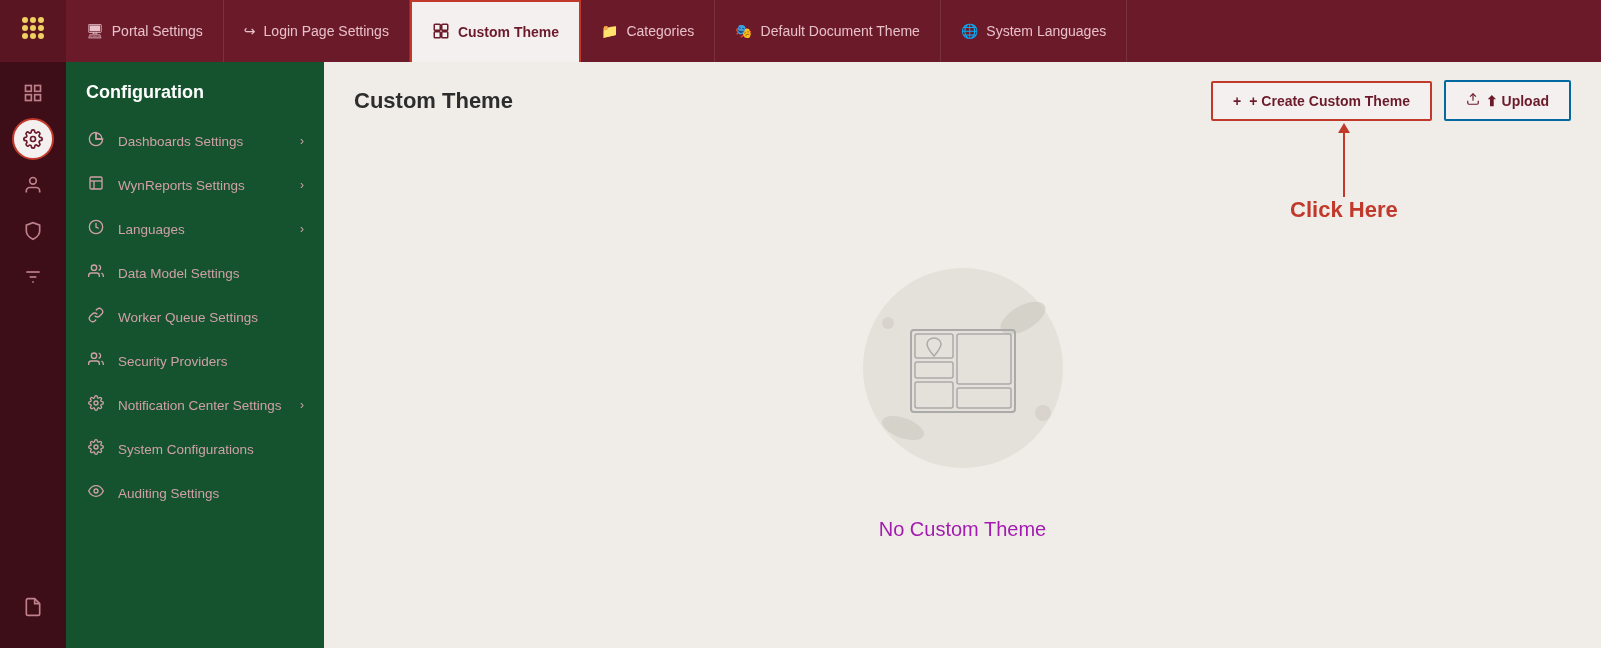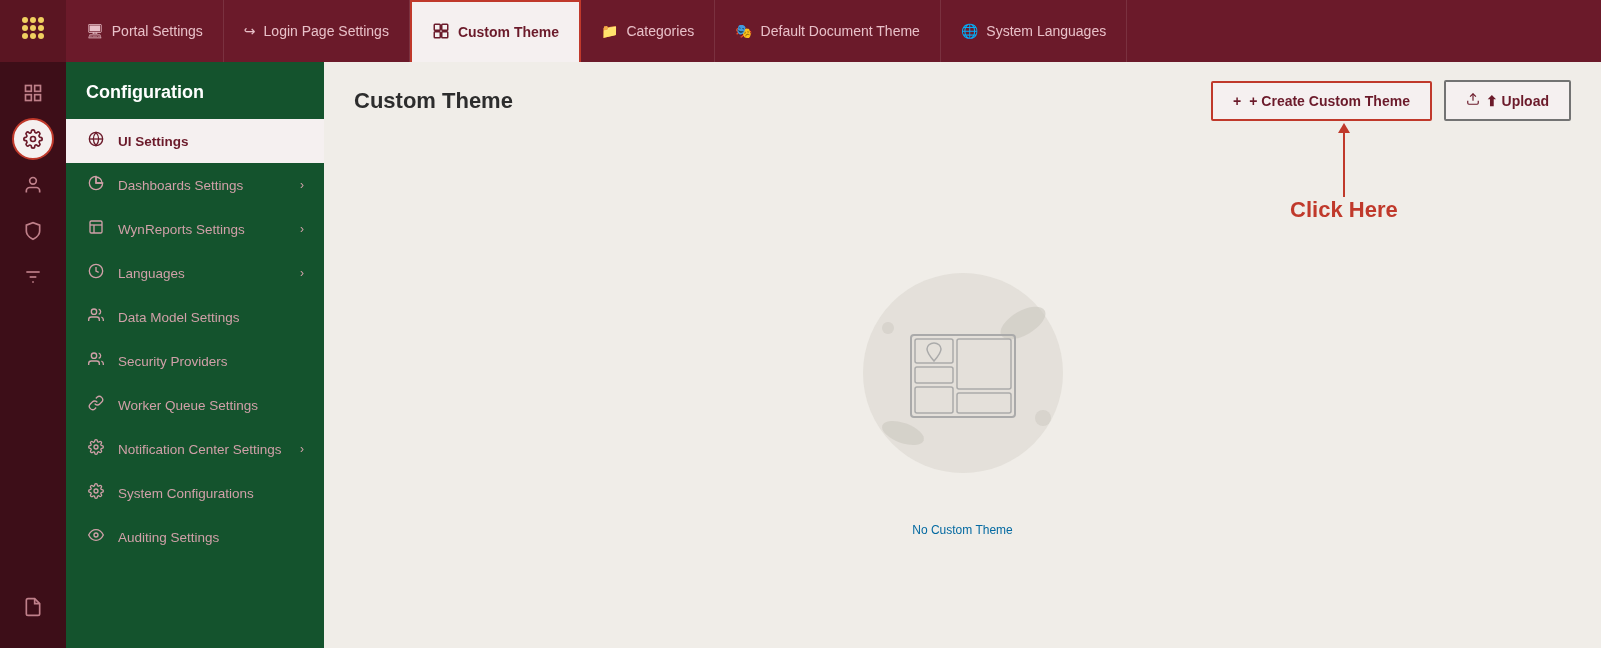--- a/index.html
+++ b/index.html
@@ -166,39 +166,39 @@
       font-weight: 600;
       cursor: pointer;
       border-radius: 2px;
     }
     .btn-upload {
       display: flex;
       align-items: center;
       gap: 6px;
       background: #f5f0f0;
       color: #6b1a2a;
-      border: 2px solid #737373;
+      border: 2px solid #0369a1;
       padding: 10px 20px;
       font-size: 14px;
       font-weight: 600;
       cursor: pointer;
       border-radius: 2px;
     }
 
     .content-body {
       flex: 1;
       display: flex;
       align-items: center;
       justify-content: center;
       flex-direction: column;
       gap: 20px;
     }
     .empty-state-text {
-      color: #0369a1;
-      font-size: 12px;
+      color: #a21caf;
+      font-size: 20px;
     }
 
     
     .blob-container {
       position: relative;
       display: flex;
       align-items: center;
       justify-content: center;
     }
   </style>
@@ -295,30 +295,20 @@
       <svg width="20" height="20" viewBox="0 0 24 24" fill="none" stroke="#c0808a" stroke-width="2">
         <path d="M14 2H6a2 2 0 0 0-2 2v16a2 2 0 0 0 2 2h12a2 2 0 0 0 2-2V8z"></path>
         <polyline points="14,2 14,8 20,8"></polyline>
       </svg>
     </div>
   </div>
 
   <div class="sidebar-menu">
     <div class="sidebar-title">Configuration</div>
 
-    <div class="menu-item active">
-      <span class="item-icon">
-        <svg width="16" height="16" viewBox="0 0 24 24" fill="none" stroke="#6b1a2a" stroke-width="2">
-          <circle cx="12" cy="12" r="10"></circle>
-          <line x1="2" y1="12" x2="22" y2="12"></line>
-          <path d="M12 2a15.3 15.3 0 0 1 4 10 15.3 15.3 0 0 1-4 10 15.3 15.3 0 0 1-4-10 15.3 15.3 0 0 1 4-10z"></path>
-        </svg>
-      </span>
-      <span>UI Settings</span>
-    </div>
 
     <div class="menu-item">
       <span class="item-icon">
         <svg width="16" height="16" viewBox="0 0 24 24" fill="none" stroke="#d0a0a8" stroke-width="2">
           <path d="M12 2a10 10 0 1 0 10 10H12V2z"></path>
           <path d="M21 12A9 9 0 0 0 12 3v9h9z"></path>
         </svg>
       </span>
       <span>Dashboards Settings</span>
       <span class="chevron">›</span>
@@ -355,37 +345,37 @@
           <path d="M23 21v-2a4 4 0 0 0-3-3.87"></path>
           <path d="M16 3.13a4 4 0 0 1 0 7.75"></path>
         </svg>
       </span>
       <span>Data Model Settings</span>
     </div>
 
     <div class="menu-item">
       <span class="item-icon">
         <svg width="16" height="16" viewBox="0 0 24 24" fill="none" stroke="#d0a0a8" stroke-width="2">
+          <path d="M10 13a5 5 0 0 0 7.54.54l3-3a5 5 0 0 0-7.07-7.07l-1.72 1.71"></path>
+          <path d="M14 11a5 5 0 0 0-7.54-.54l-3 3a5 5 0 0 0 7.07 7.07l1.71-1.71"></path>
+        </svg>
+      </span>
+      <span>Worker Queue Settings</span>
+    </div>
+
+    <div class="menu-item">
+      <span class="item-icon">
+        <svg width="16" height="16" viewBox="0 0 24 24" fill="none" stroke="#d0a0a8" stroke-width="2">
           <path d="M17 21v-2a4 4 0 0 0-4-4H5a4 4 0 0 0-4 4v2"></path>
           <circle cx="9" cy="7" r="4"></circle>
           <path d="M23 21v-2a4 4 0 0 0-3-3.87"></path>
           <path d="M16 3.13a4 4 0 0 1 0 7.75"></path>
         </svg>
       </span>
       <span>Security Providers</span>
-    </div>
-
-    <div class="menu-item">
-      <span class="item-icon">
-        <svg width="16" height="16" viewBox="0 0 24 24" fill="none" stroke="#d0a0a8" stroke-width="2">
-          <path d="M10 13a5 5 0 0 0 7.54.54l3-3a5 5 0 0 0-7.07-7.07l-1.72 1.71"></path>
-          <path d="M14 11a5 5 0 0 0-7.54-.54l-3 3a5 5 0 0 0 7.07 7.07l1.71-1.71"></path>
-        </svg>
-      </span>
-      <span>Worker Queue Settings</span>
     </div>
 
     <div class="menu-item">
       <span class="item-icon">
         <svg width="16" height="16" viewBox="0 0 24 24" fill="none" stroke="#d0a0a8" stroke-width="2">
           <circle cx="12" cy="12" r="3"></circle>
           <path d="M19.4 15a1.65 1.65 0 0 0 .33 1.82l.06.06a2 2 0 0 1-2.83 2.83l-.06-.06a1.65 1.65 0 0 0-1.82-.33 1.65 1.65 0 0 0-1 1.51V21a2 2 0 0 1-4 0v-.09A1.65 1.65 0 0 0 9 19.4a1.65 1.65 0 0 0-1.82.33l-.06.06a2 2 0 0 1-2.83-2.83l.06-.06A1.65 1.65 0 0 0 4.68 15a1.65 1.65 0 0 0-1.51-1H3a2 2 0 0 1 0-4h.09A1.65 1.65 0 0 0 4.6 9a1.65 1.65 0 0 0-.33-1.82l-.06-.06a2 2 0 0 1 2.83-2.83l.06.06A1.65 1.65 0 0 0 9 4.68a1.65 1.65 0 0 0 1-1.51V3a2 2 0 0 1 4 0v.09a1.65 1.65 0 0 0 1 1.51 1.65 1.65 0 0 0 1.82-.33l.06-.06a2 2 0 0 1 2.83 2.83l-.06.06A1.65 1.65 0 0 0 19.4 9a1.65 1.65 0 0 0 1.51 1H21a2 2 0 0 1 0 4h-.09a1.65 1.65 0 0 0-1.51 1z"></path>
         </svg>
       </span>
       <span>Notification Center Settings</span>

